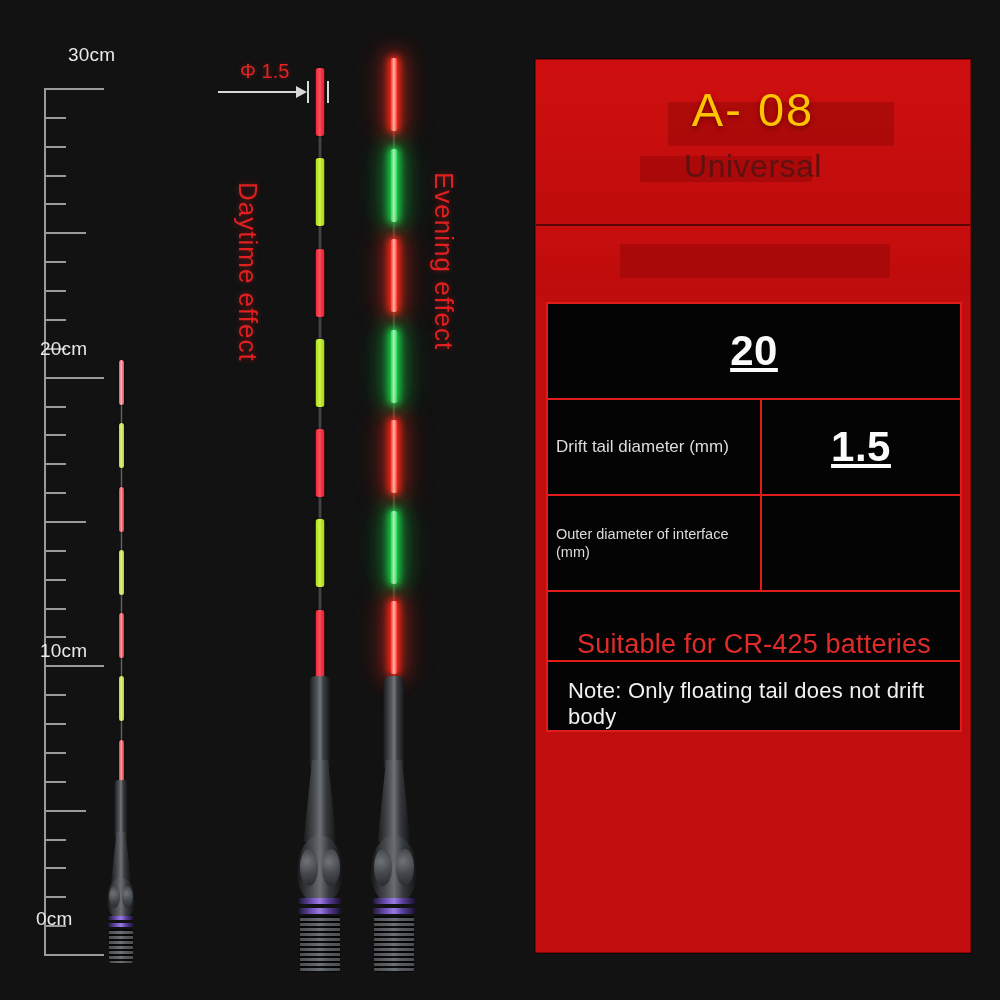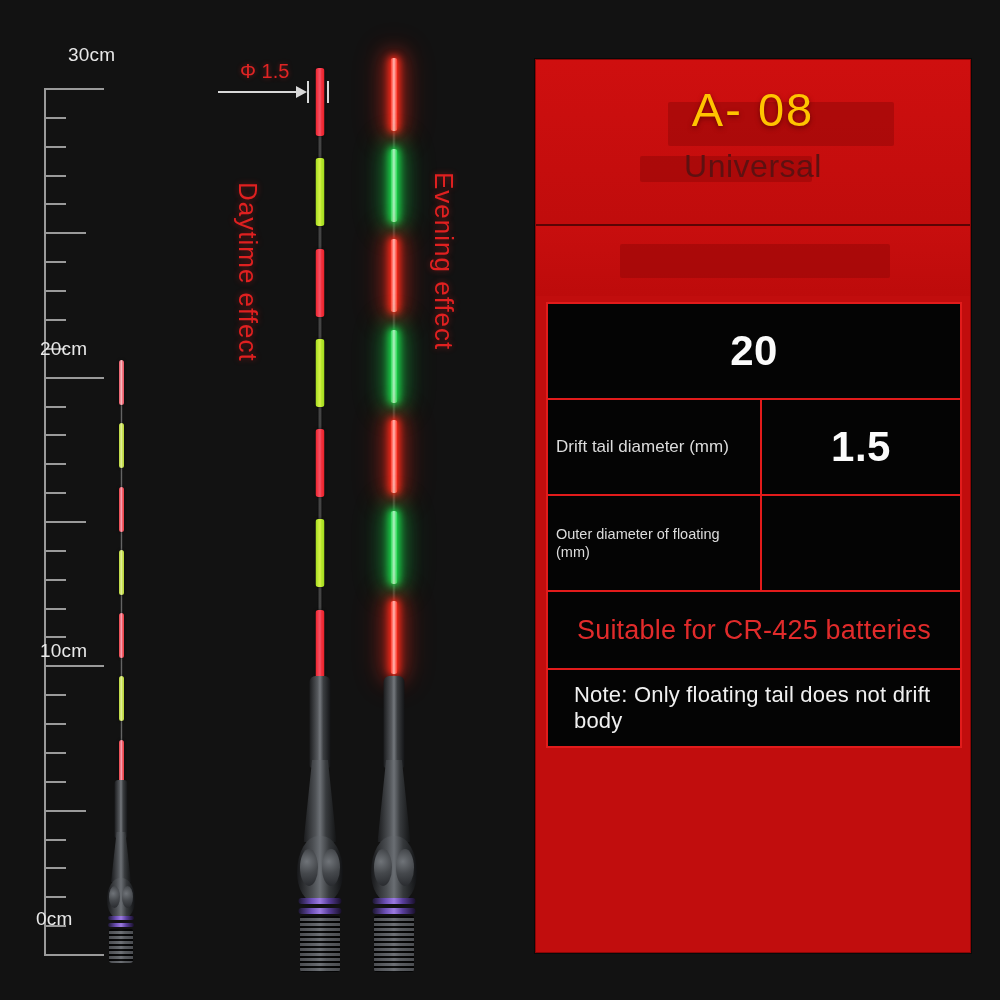--- a/index.html
+++ b/index.html
@@ -83,26 +83,26 @@
   #spec-title{box-sizing:border-box;border:2px solid #e21b1b;background:#040404;
     height:94px;display:flex;align-items:center;padding-left:26px;}
   #spec-title span{color:#ededed;font-size:32px;letter-spacing:.3px;}
   .scell-l{width:214px;box-sizing:border-box;border-right:2px solid #e21b1b;
     display:flex;align-items:center;padding:0 10px 0 8px;min-height:94px;}
   .scell-r{flex:1;display:flex;align-items:center;justify-content:center;min-height:94px;}
   .scell-l .lbl{color:#dcdcdc;font-size:14.5px;line-height:1.25;}
   .scell-l .lbl.big{font-size:17px;}
   .scell-l .sub{color:#dcdcdc;font-size:13.5px;line-height:1.15;margin-left:14px;}
   .lblrow{display:flex;align-items:flex-start;}
-  .scell-r .val{color:#fbfbfb;font-size:42px;font-weight:bold;letter-spacing:.5px;}
+  .scell-r .val{color:#fbfbfb;font-size:42px;font-weight:bold;letter-spacing:.5px;text-decoration:underline;}
   .fullrow{box-sizing:border-box;border:2px solid #e21b1b;border-top:none;background:#040404;
-    height:78px;display:flex;align-items:center;justify-content:center;}
+    height:70px;display:flex;align-items:flex-end;justify-content:center;}
   #battery{color:#e12b2b;font-size:27px;letter-spacing:.2px;}
   #note{color:#f0f0f0;font-size:22px;letter-spacing:.2px;}
-  .fullrow.noterow{justify-content:flex-start;padding-left:26px;}
+  .fullrow.noterow{justify-content:flex-start;padding-left:20px;}
 </style>
 </head>
 <body>
 
 <div id="ruler">
   <div class="spine"></div>
   <div id="ruler-ticks">
       <div class="tick major" style="top: 0px;"></div>
       <div class="tick minor" style="top: 29px;"></div>
       <div class="tick minor" style="top: 58px;"></div>
@@ -254,21 +254,21 @@
               <div class="lbl big" style="white-space: pre-line;">Drift tail diameter (mm)</div>
             </div>
           </div>
           <div class="scell-r">
             <div class="val">1.5</div>
           </div>
         </div>
         <div class="srow">
           <div class="scell-l">
             <div class="lblrow">
-              <div class="lbl" style="white-space: pre-line;">Outer diameter of floating (mm)</div>
+              <div class="lbl" style="white-space: pre-line;">Outer diameter of interface (mm)</div>
             </div>
           </div>
         </div>
       </div>
     <div class="fullrow">
       <div id="battery">Suitable for CR-425 batteries</div>
     </div>
     <div class="fullrow noterow">
       <div id="note">Note: Only floating tail does not drift body</div>
     </div>

